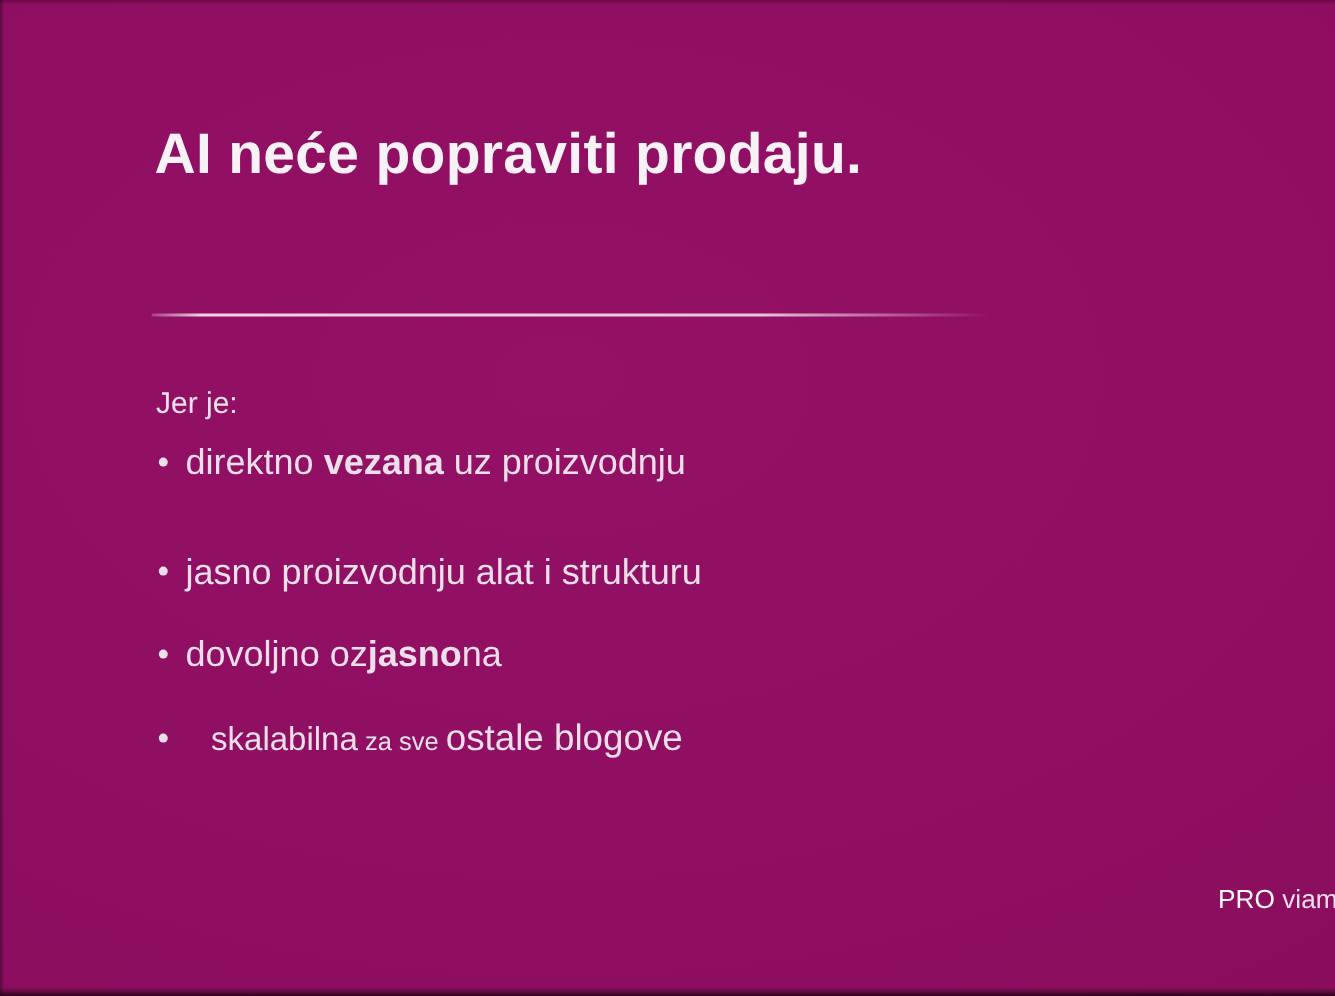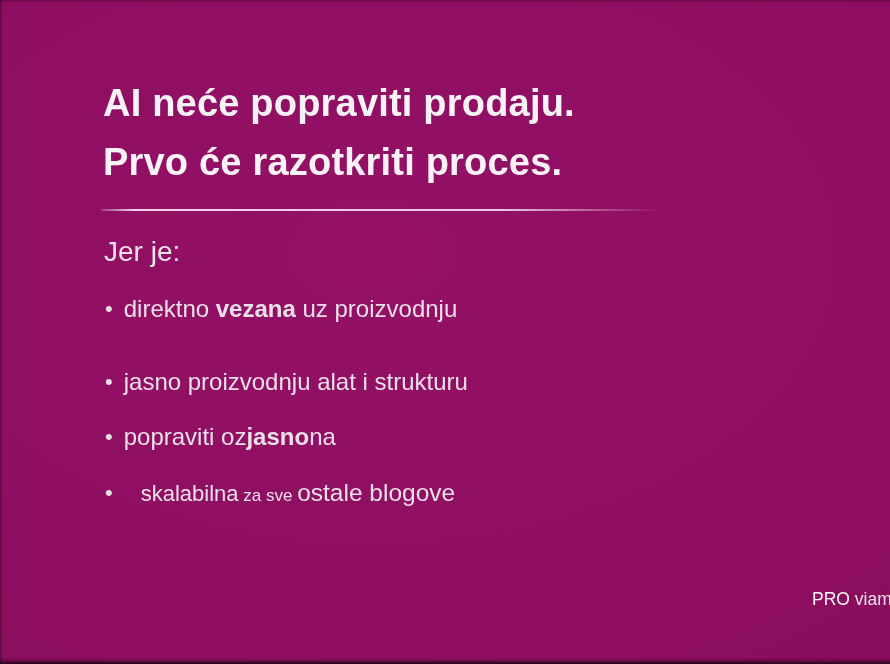--- a/index.html
+++ b/index.html
@@ -40,39 +40,40 @@
   .title {
     position: absolute;
     left: 103px;
     top: 74px;
     font-size: 38px;
     font-weight: bold;
     line-height: 59px;
     letter-spacing: 0.2px;
     color: #F8F2F7;
     white-space: nowrap;
+    text-align: center;
   }
   .divider {
     position: absolute;
     left: 101px;
     top: 209px;
     width: 559px;
     height: 2px;
     border-radius: 1px;
     background: linear-gradient(to right,
       rgba(255,245,252,0.20) 0%,
       rgba(255,245,252,0.85) 6%,
       rgba(255,245,252,0.80) 72%,
       rgba(255,245,252,0.0) 100%);
   }
   .intro {
     position: absolute;
     left: 104px;
-    top: 236px;
-    font-size: 28px;
+    top: 258px;
+    font-size: 20px;
     color: #EFE1EB;
   }
   .bullet {
     position: absolute;
     left: 105px;
     font-size: 24px;
     color: #EDDFE9;
     white-space: nowrap;
   }
   .b1 { top: 295px; }
@@ -103,32 +104,31 @@
     color: #FBF7FA;
   }
 </style>
 </head>
 <body>
 
 <div class="slide">
 
   <div class="title">
     <div>AI neće popraviti prodaju.</div>
-    <div>Prvo će razotkriti proces.</div>
   </div>
 
   <div class="divider"></div>
 
   <div class="intro">Jer je:</div>
 
   <div class="bullet b1"><span class="dot">•</span><span>direktno </span><span class="bold">vezana</span><span> uz proizvodnju</span></div>
 
   <div class="bullet b2"><span class="dot">•</span><span>jasno proizvodnju alat i strukturu</span></div>
 
-  <div class="bullet b3"><span class="dot">•</span><span>popraviti oz</span><span class="bold">jasno</span><span>na</span></div>
+  <div class="bullet b3"><span class="dot">•</span><span>dovoljno oz</span><span class="bold">jasno</span><span>na</span></div>
 
   <div class="bullet b4"><span class="dot">•</span><span class="sz-md">skalabilna</span><span class="sz-sm"> za sve </span><span class="sz-lg">ostale blogove</span></div>
 
   <div class="footer"><span class="brand-bold">PRO</span><span> viam</span></div>
 
   <div class="edge-left"></div>
   <div class="edge-top"></div>
   <div class="edge-bottom"></div>
 
 </div>

